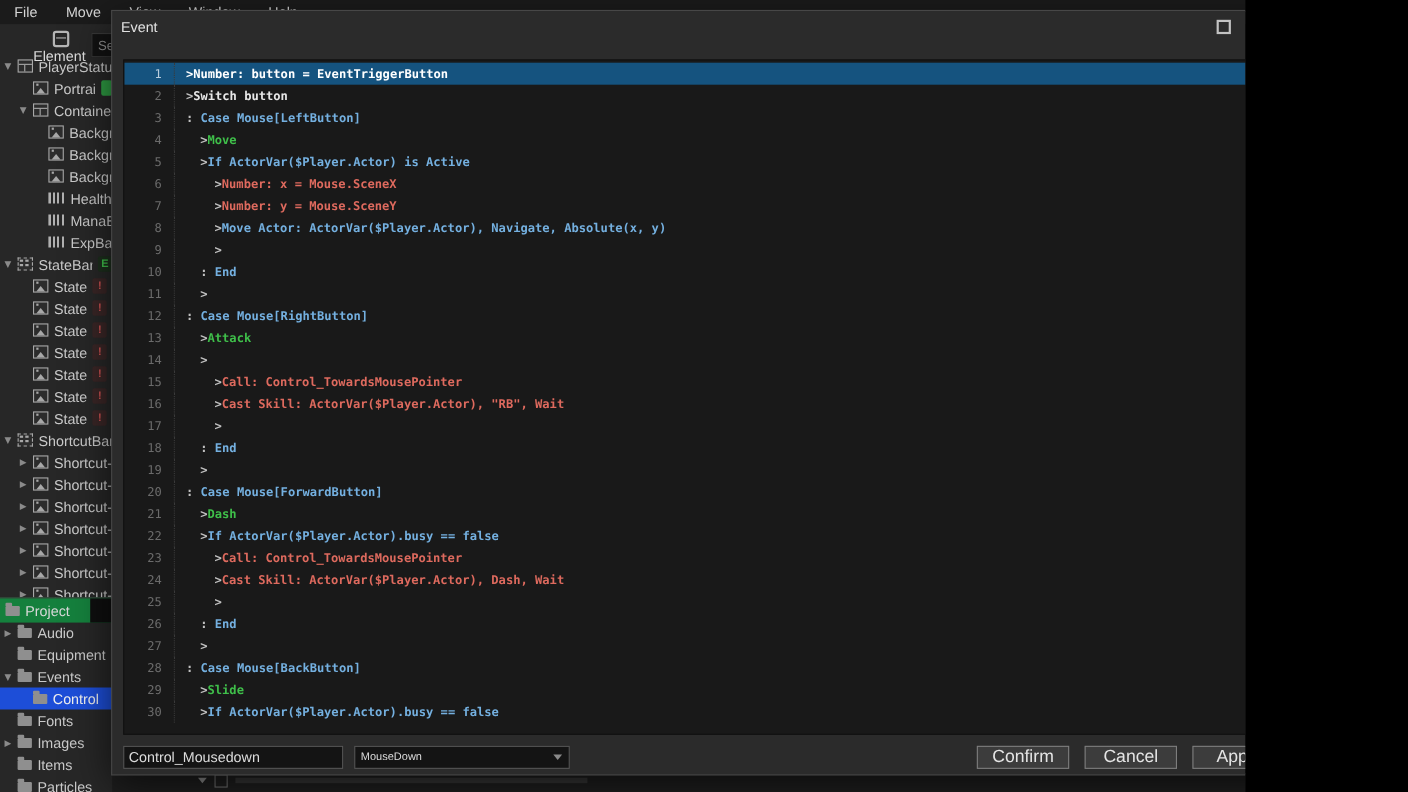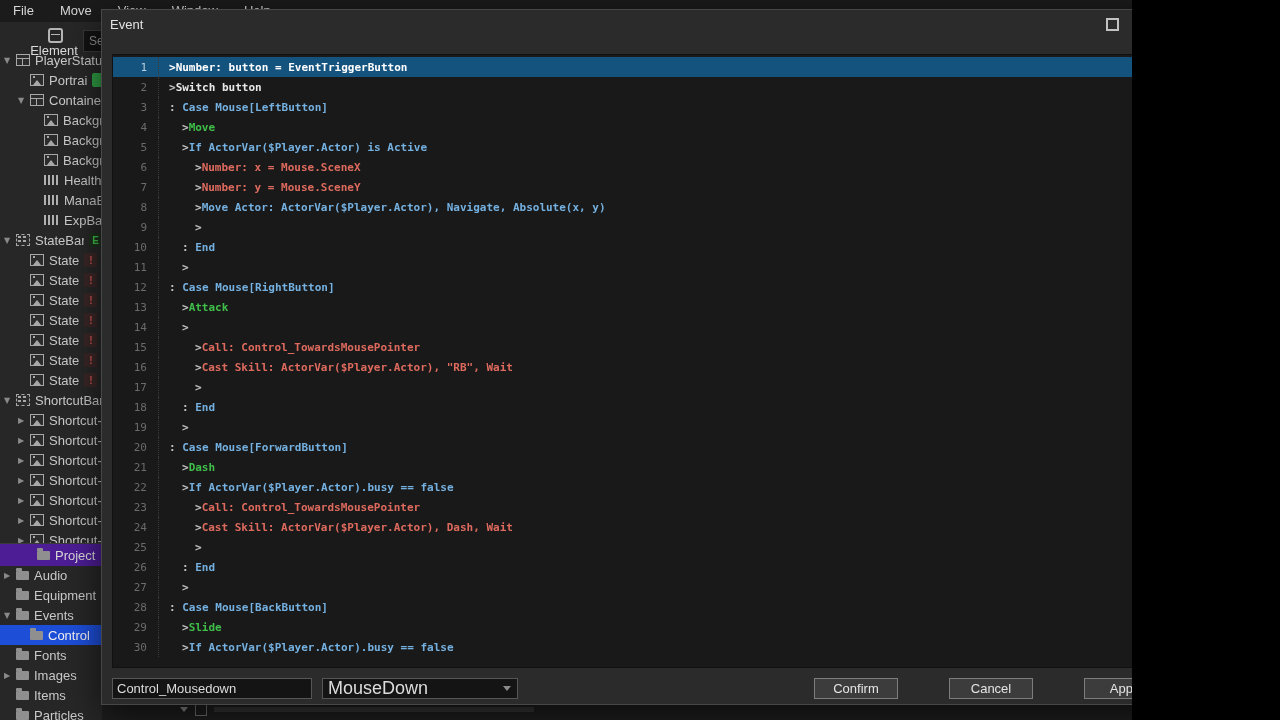--- a/index.html
+++ b/index.html
@@ -28,21 +28,21 @@
   .x-glyph{color:#cfcfcf;font-size:18px;line-height:14px;font-family:"DejaVu Sans",sans-serif;}
   
   #sidebar{position:absolute;left:0;top:22px;width:102px;height:698px;background:#272727;overflow:hidden;z-index:1;}
   #element-tab{position:absolute;left:0;top:6px;width:102px;height:22px;display:flex;align-items:center;flex-direction:column;}
   .icon-cube{width:11px;height:11px;border:2px solid #b5b5b5;border-radius:3px;position:relative;margin-left:8px;flex:none;}
   .icon-cube::before{content:"";position:absolute;left:1px;top:1px;right:1px;height:3px;border-bottom:1px solid #b5b5b5;}
   #element-tab .lbl{color:#dcdcdc;font-size:13px;margin-left:6px;}
   #search-stub{position:absolute;left:83px;top:8px;width:60px;height:20px;background:#121212;border:1px solid #383838;color:#8f8f8f;font-size:12px;line-height:20px;padding-left:5px;white-space:nowrap;}
   .tree{position:absolute;left:0;width:102px;}
   #element-tree{top:28px;}
-  #project-panel{position:absolute;left:0;top:521px;width:102px;height:22px;background:#4c1d95;border-top:1px solid #3a3a3a;display:flex;align-items:center;z-index:2;padding-left:32px;}
+  #project-panel{position:absolute;left:0;top:521px;width:102px;height:22px;background:#15803d;border-top:1px solid #3a3a3a;display:flex;align-items:center;z-index:2;}
   #project-panel .lbl{color:#d8d8d8;font-size:13px;margin-left:5px;}
   #project-panel .icon-folder{margin-left:5px;}
   #project-panel .black-gap{position:absolute;right:0;top:0;width:20px;height:22px;background:#0f0f0f;}
   #project-tree{top:543px;}
   .tree-row{height:20px;display:flex;align-items:center;white-space:nowrap;}
   .tree-row.selected{background:#1d4ed8;}
   .tree-row .exp{width:12px;flex:none;font-size:8px;color:#8a8a8a;text-align:left;padding-left:2px;font-family:"DejaVu Sans",sans-serif;}
   .tree-row .lbl{color:#c9c9c9;font-size:13px;margin-left:5px;overflow:hidden;}
   .tree-row.selected .lbl{color:#efefef;}
   .lvl0{padding-left:2px;}.lvl1{padding-left:16px;}.lvl2{padding-left:30px;}
@@ -84,24 +84,24 @@
   .code-line.sel .ln{color:#b9cede;}
   .code-line.sel .pfx,.code-line.sel .t-white,.code-line.sel .t-blue,.code-line.sel .t-green,.code-line.sel .t-red{color:#ffffff;}
   #scrollbar{position:absolute;right:0;top:0;width:11px;height:612px;background:#232323;}
   #sb-up{position:absolute;top:2px;left:0;width:11px;text-align:center;color:#9a9a9a;font-size:7px;font-family:"DejaVu Sans",sans-serif;}
   #sb-thumb{position:absolute;top:21px;left:1px;width:9px;height:265px;background:#565656;}
   #sb-down{position:absolute;top:598px;left:0;width:11px;text-align:center;color:#9a9a9a;font-size:7px;font-family:"DejaVu Sans",sans-serif;}
   
   #dlg-footer{position:absolute;left:0;top:668px;width:1078px;height:26px;}
   #name-input{position:absolute;left:10px;top:0;width:190px;height:17px;background:#141414;border:1px solid #565656;color:#dcdcdc;font-size:13px;padding:1px 4px;font-family:"Liberation Sans",sans-serif;}
   #trigger-select{position:absolute;left:220px;top:0;width:196px;height:21px;background:#141414;border:1px solid #565656;box-sizing:border-box;display:flex;align-items:center;}
-  #trigger-select .lbl{color:#dcdcdc;font-size:18px;margin-left:5px;flex:1;}
+  #trigger-select .lbl{color:#dcdcdc;font-size:10px;margin-left:5px;flex:1;}
   #trigger-select .chev{margin-right:6px;}
   #footer-buttons{position:absolute;right:12px;top:0;display:flex;gap:14px;}
-  .dlg-btn{width:84px;height:21px;background:#3c3c3c;border:1px solid #7d7d7d;color:#e5e5e5;font-size:13px;display:flex;align-items:center;justify-content:center;box-sizing:border-box;margin-left:37px;}
+  .dlg-btn{width:84px;height:21px;background:#3c3c3c;border:1px solid #7d7d7d;color:#e5e5e5;font-size:16px;display:flex;align-items:center;justify-content:center;box-sizing:border-box;}
 </style>
 </head>
 <body>
 
 <div id="stage">
 
   <div id="menubar">
     <div id="menu-items" style="display:flex">
         <span class="menu-item">File</span>
         <span class="menu-item">Move</span>

